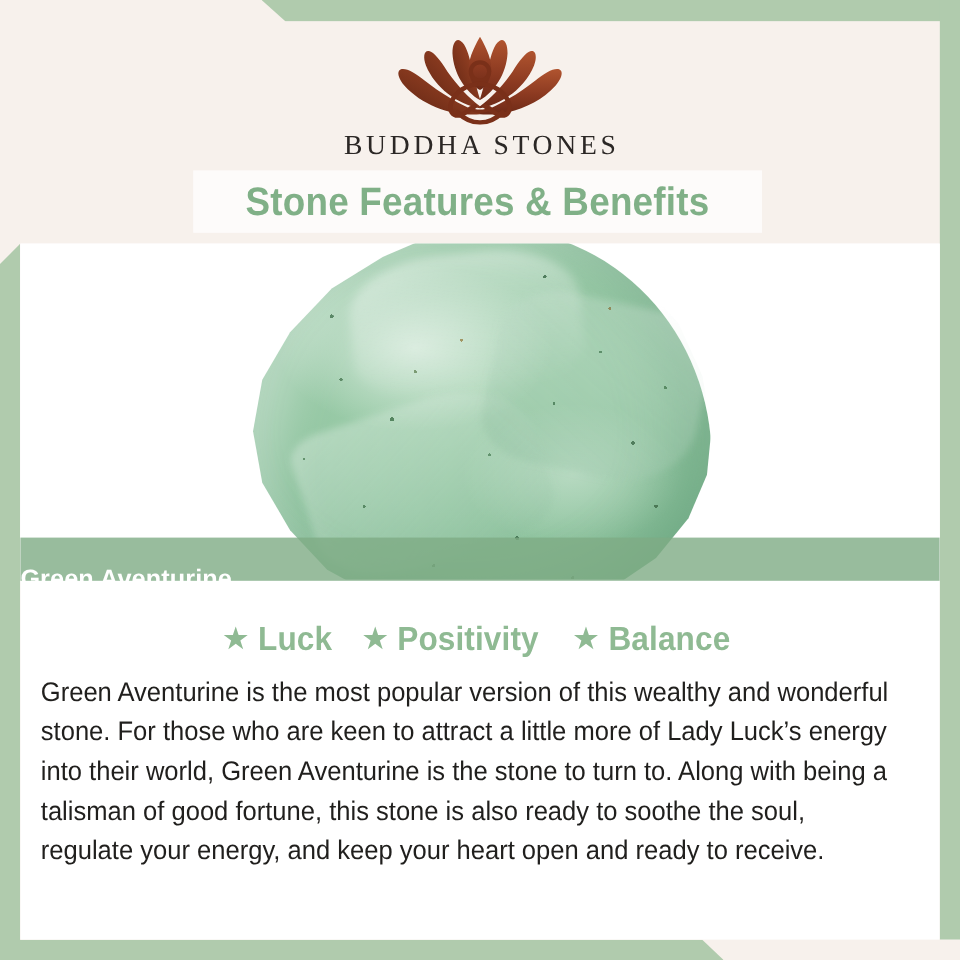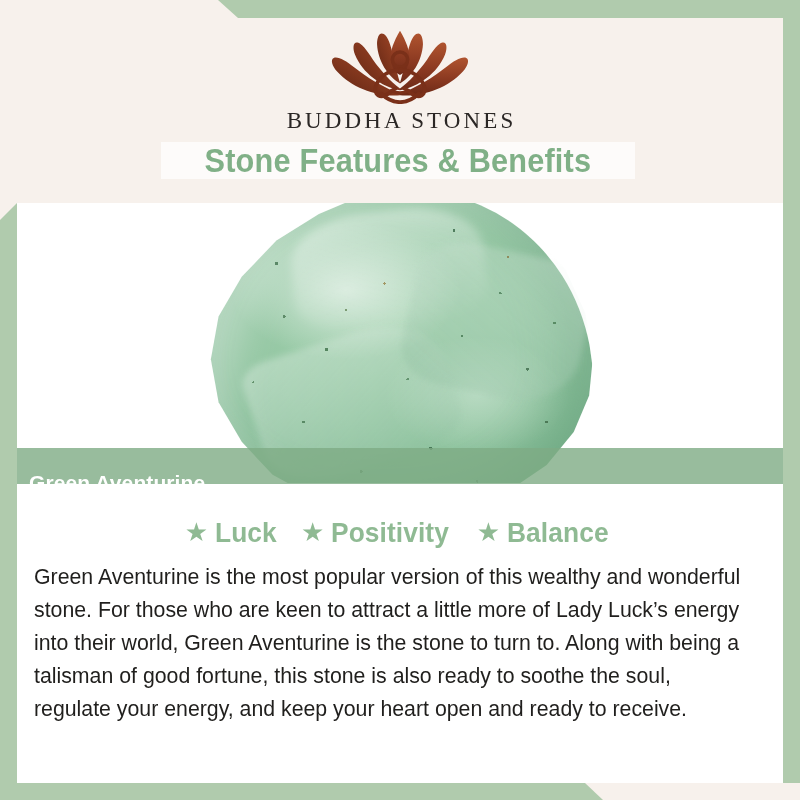--- a/index.html
+++ b/index.html
@@ -92,21 +92,21 @@
     white-space: nowrap;
     padding-left: 3px;
   }
 
   
   .title-banner {
     position: absolute;
     left: 161px;
     top: 142px;
     width: 474px;
-    height: 37px;
+    height: 52px;
     background: #fdfbfa;
     display: flex;
     align-items: center;
     justify-content: center;
   }
   .title-text {
     font-family: "Liberation Sans Narrow", "Liberation Sans", sans-serif;
     font-weight: bold;
     font-size: 33px;
     color: #80b087;
@@ -232,21 +232,21 @@
     background: rgba(126,171,133,0.80);
     display: flex;
     align-items: center;
   }
   .name-band-text {
     font-family: "Liberation Sans", sans-serif;
     font-weight: bold;
     font-size: 21px;
     color: #ffffff;
     letter-spacing: 0.1px;
-    padding-left: 12px;
+    padding-left: 0;
     white-space: nowrap;
     margin-top: 33px;
   }
 
   
   .benefits-row {
     position: absolute;
     left: 17px;
     top: 512px;
     width: 766px;

